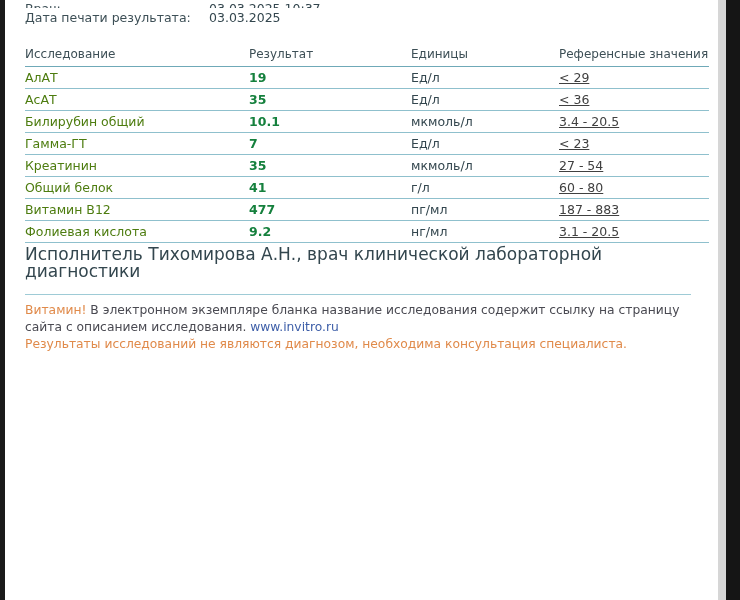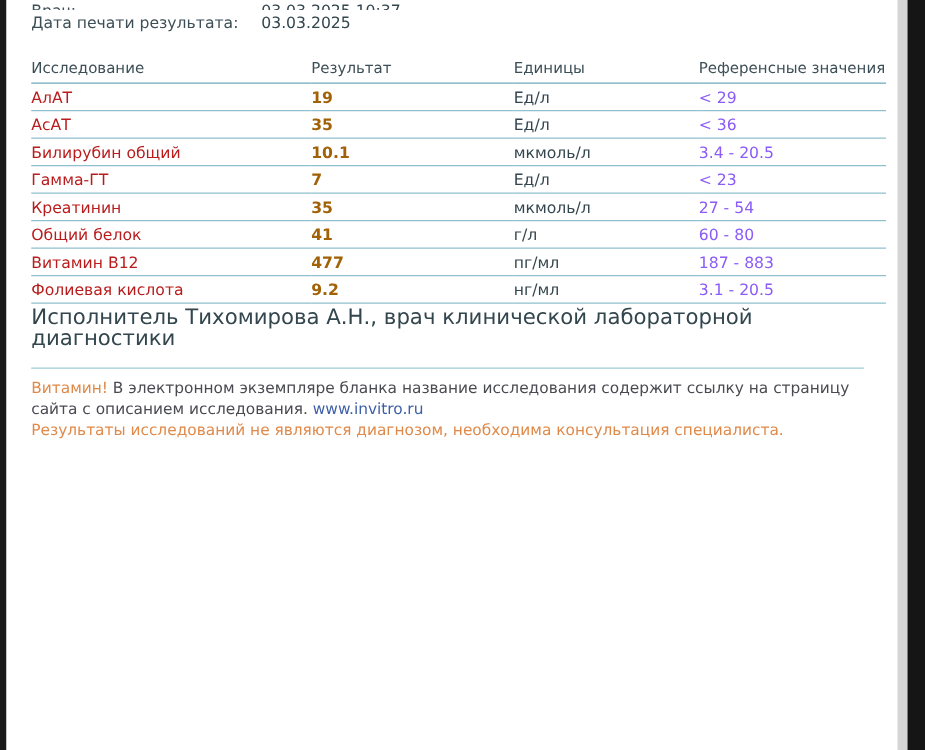--- a/index.html
+++ b/index.html
@@ -121,33 +121,34 @@
     font-size: 12.5px;
     padding: 3px 0 3px 0;
     border-bottom: 1.3px solid #8fc0cd;
     line-height: 15px;
     vertical-align: middle;
   }
   .cell-name {
     color: #3d5ea8;
   }
   .cell-name .analyte-link {
-    color: #b91c1c;
+    color: #4d7c0f;
     text-decoration: none;
     cursor: pointer;
   }
   .cell-result {
     font-weight: bold;
-    color: #a16207;
+    color: #15803d;
   }
   .cell-units {
     color: #33464e;
   }
   .cell-ref {
-    color: #8b5cf6;
+    color: #404040;
+    text-decoration: underline;
   }
 
   
   .executor {
     font-size: 17px;
     color: #33464e;
     line-height: 17px;
     padding: 3px 0 0 0;
   }
 

